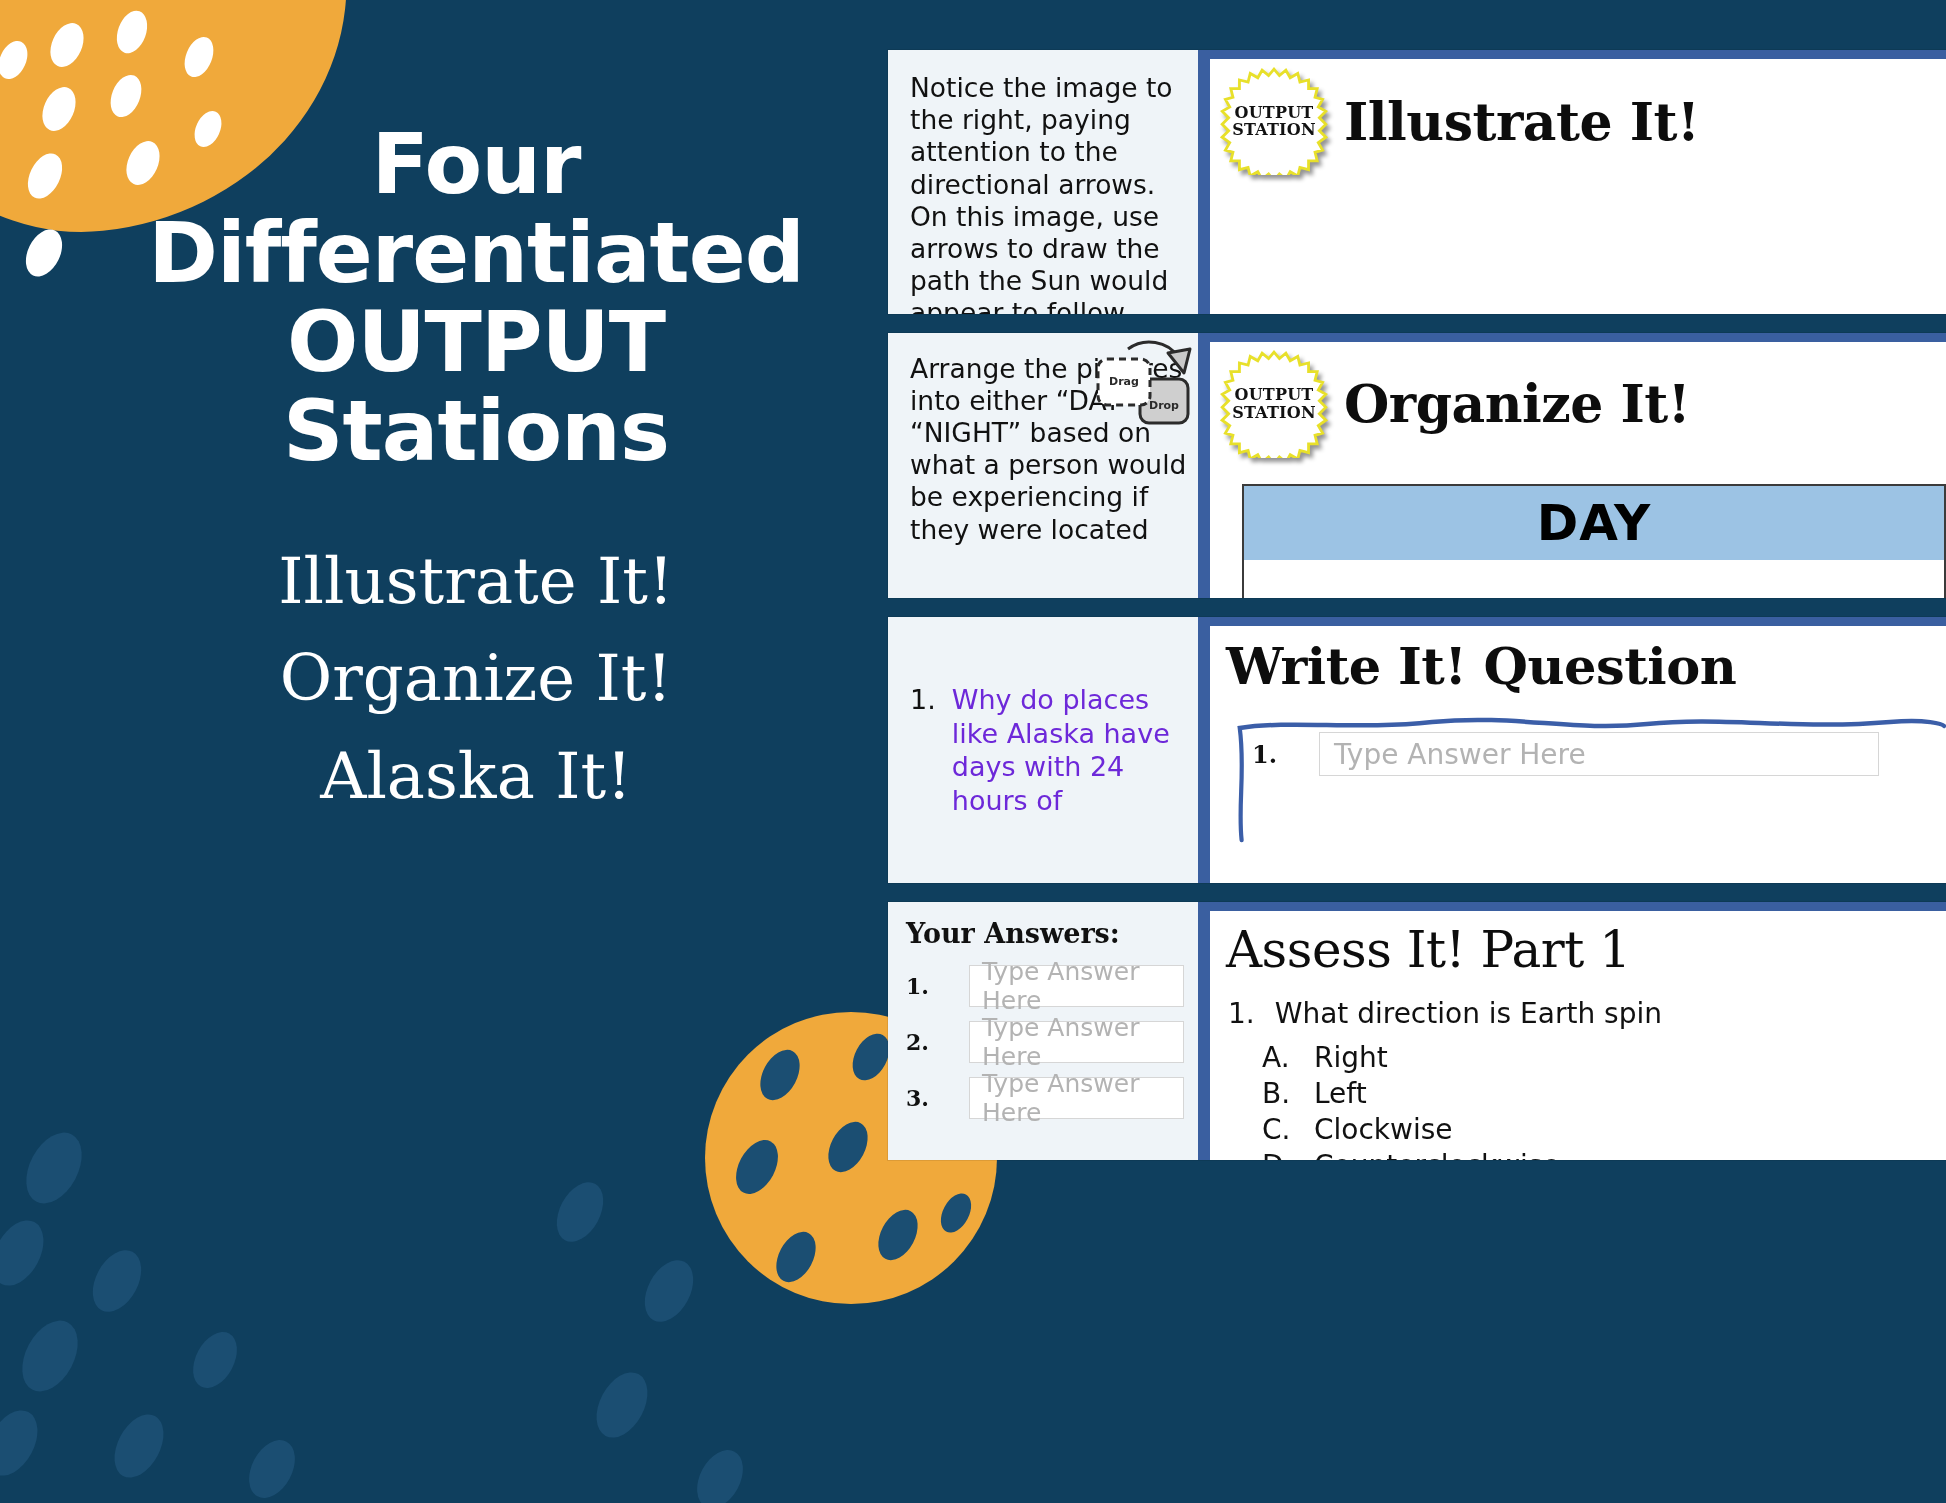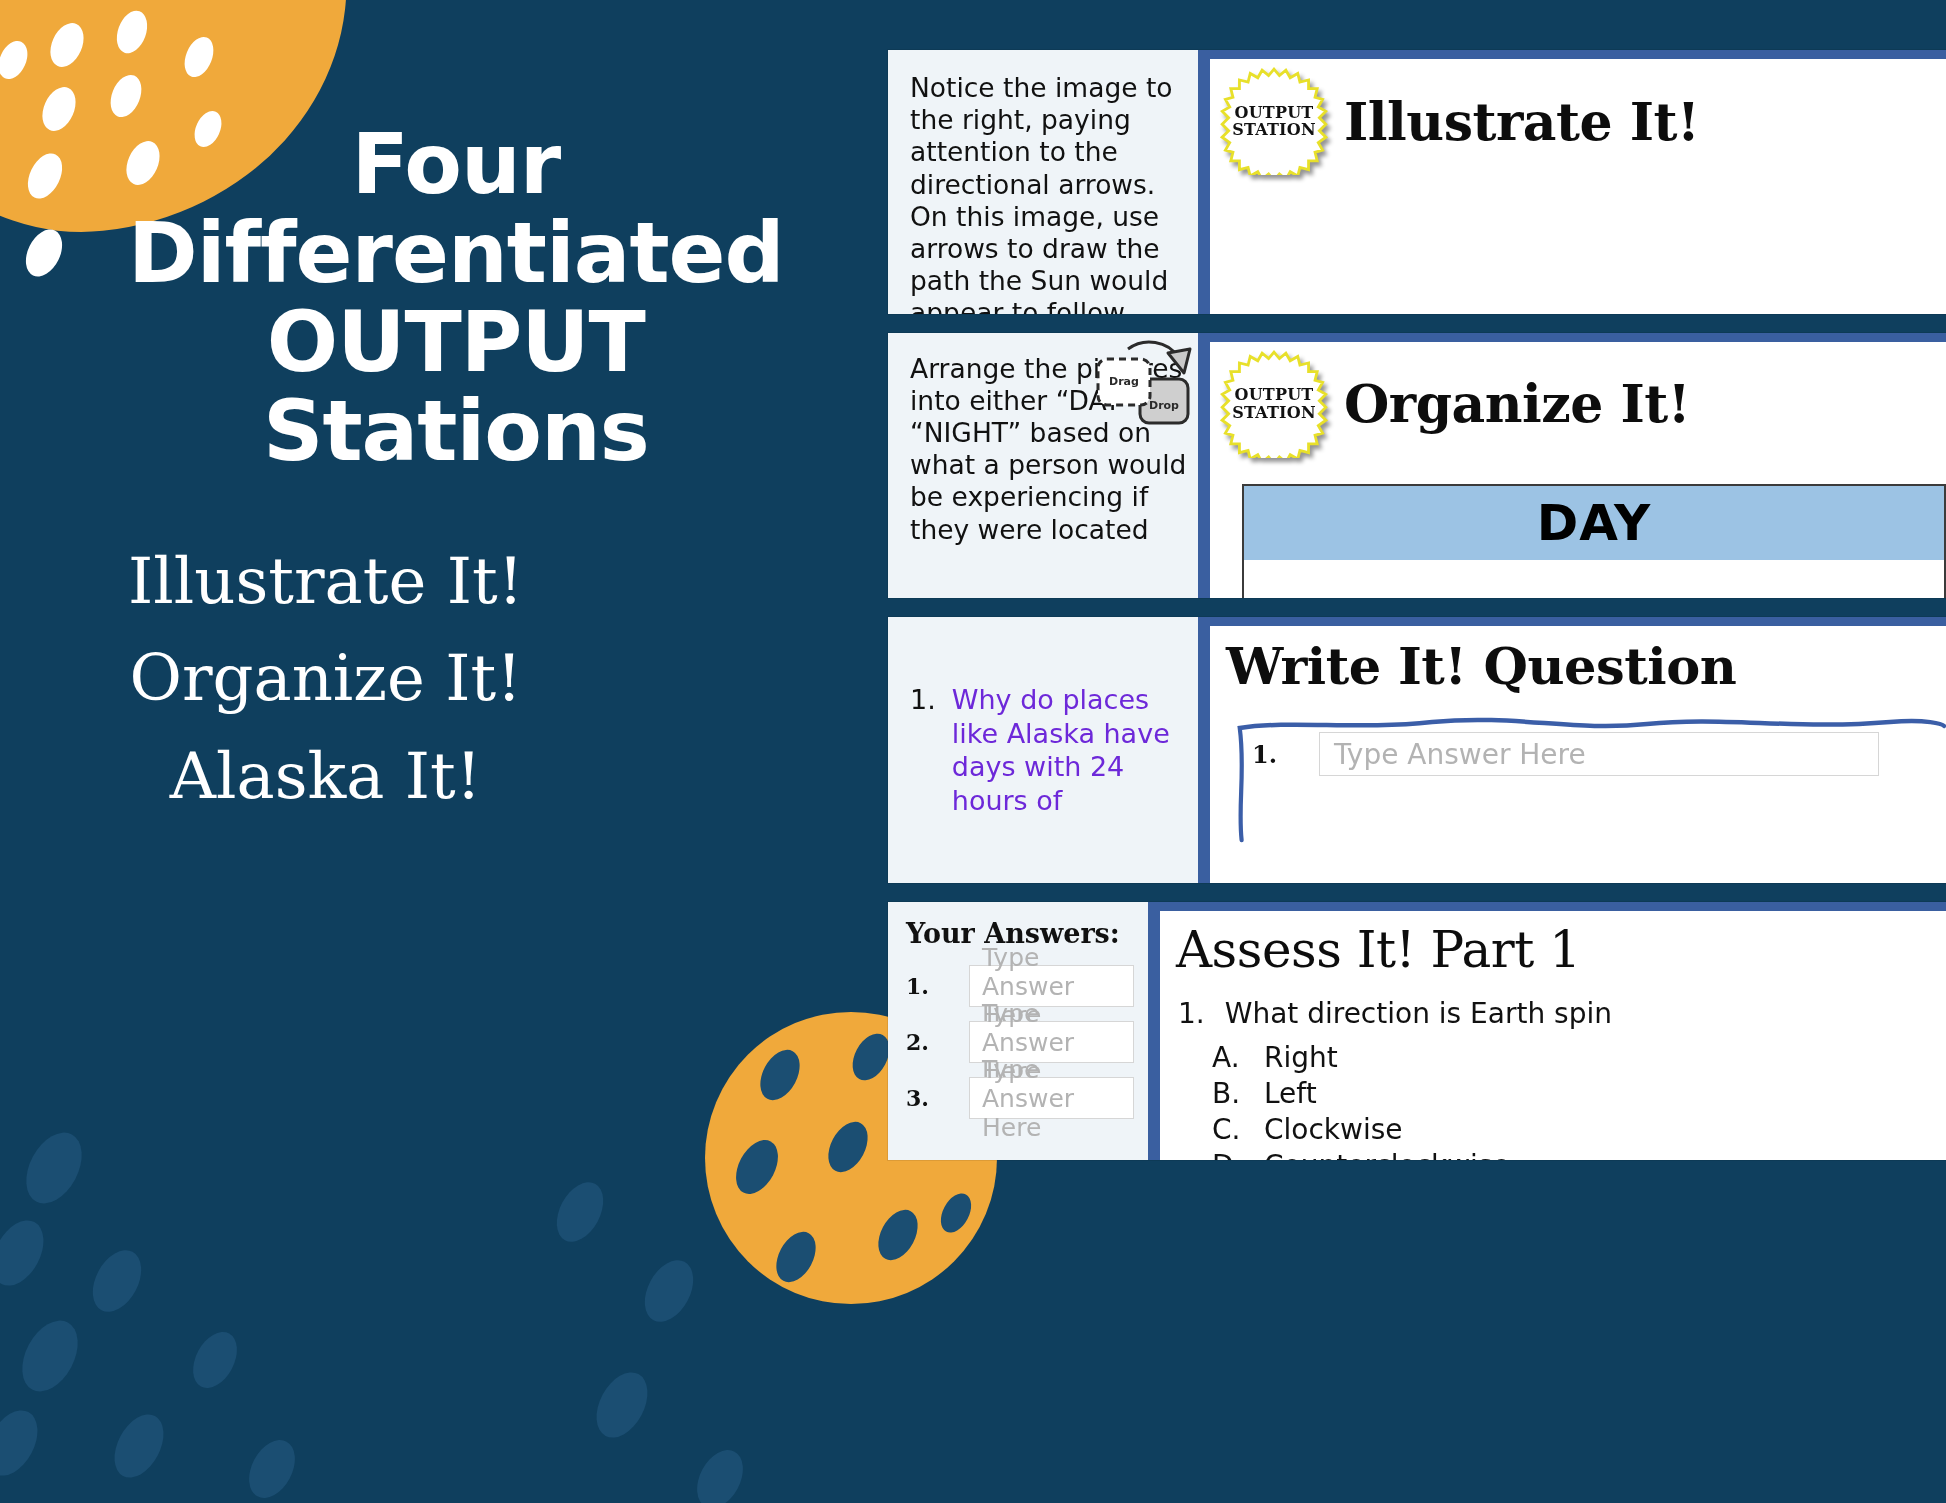--- a/index.html
+++ b/index.html
@@ -29,22 +29,22 @@
   .white-dot{background:#ffffff;}
   .navy-dot{background:#1b4e72;}
   .orange-circle{
     left:705px;top:1012px;width:292px;height:292px;
     background:#f0a93b;border-radius:50%;
   }
   .oc-dot{position:absolute;background:#1b4e72;border-radius:50%;}
 
   
   .left-panel{
-    position:absolute;left:128px;top:120px;width:716px;height:880px;
-    display:flex;flex-direction:column;align-items:flex-start;
+    position:absolute;left:118px;top:120px;width:716px;height:880px;
+    display:flex;flex-direction:column;align-items:center;
     z-index:5;
   }
   .headline{
     color:#ffffff;
     font-family:"DejaVu Sans", sans-serif;
     font-weight:bold;
     font-size:84px;
     line-height:1.06;
     letter-spacing:-1px;
     text-align:center;
@@ -145,21 +145,21 @@
     font-family:"DejaVu Serif", serif;font-weight:bold;font-size:24px;color:#111;
   }
   .ans-input{
     width:560px;height:44px;background:#fff;border:1px solid #d6d6d6;
     display:flex;align-items:center;padding-left:14px;box-sizing:border-box;
     font-family:"DejaVu Sans", sans-serif;font-size:28px;color:#b3b3b3;margin-left:36px;
   }
 
   
   #card-assess{height:262px;}
-  #card-assess .card-left{width:260px;padding:16px 14px 16px 18px;}
+  #card-assess .card-left{width:310px;padding:16px 14px 16px 18px;}
   .your-answers-label{
     font-family:"DejaVu Serif", serif;font-weight:bold;font-size:27px;color:#111;
     margin-bottom:16px;
   }
   .ans-row{display:flex;align-items:center;gap:4px;margin-bottom:14px;}
   .ans-row .ans-num{font-size:22px;}
   .ans-row .ans-input{width:245px;height:42px;font-size:25px;padding-left:12px;}
   .assess-head{
     font-family:"DejaVu Serif", serif;font-weight:normal;font-size:50px;color:#0d0d0d;
     white-space:nowrap;padding:10px 0 0 16px;letter-spacing:-.5px;

